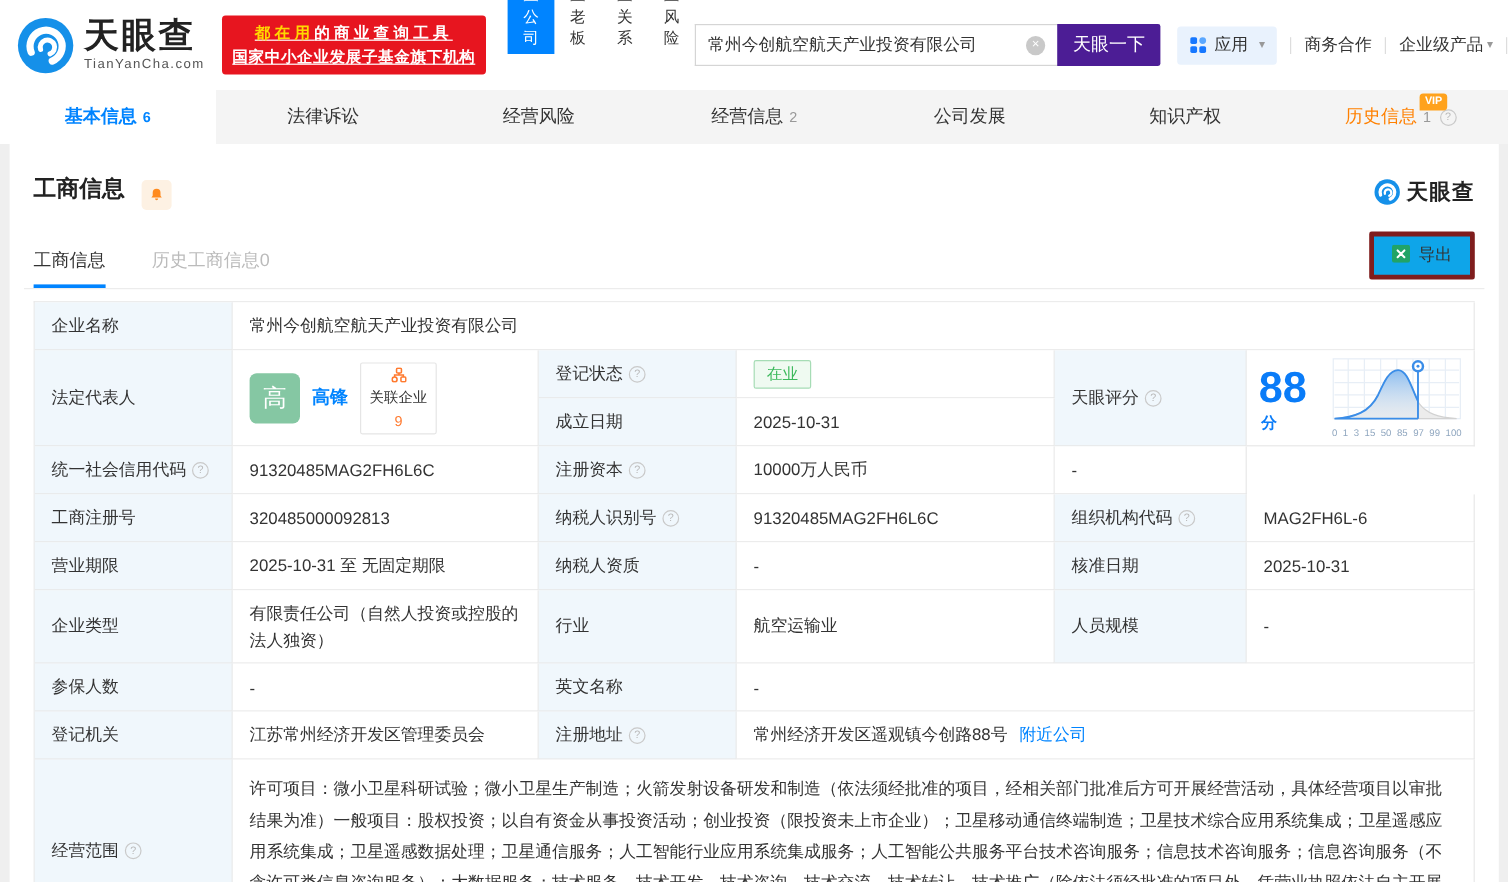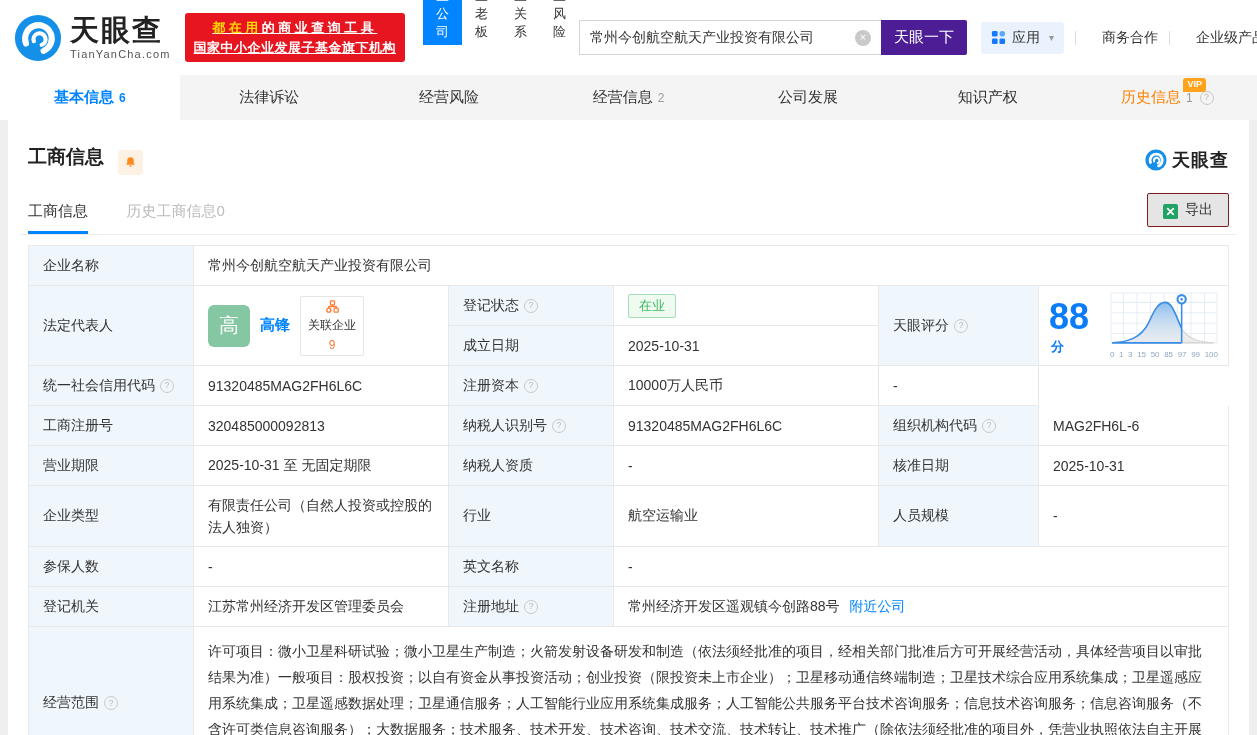--- a/index.html
+++ b/index.html
@@ -39,21 +39,21 @@
     font-size: 11px; line-height: 1; display: flex; align-items: center; justify-content: center; cursor: pointer;
   }
   .search-btn {
     width: 86px; height: 35px; background: #4c1d95; color: #fff; border: none;
     font-size: 15px; cursor: pointer; border-radius: 0 2px 2px 0;
   }
   .top-menu { margin-left: auto; display: flex; align-items: center; gap: 11px; font-size: 14px; color: #333; white-space: nowrap; }
   .menu-apps { display: flex; align-items: center; gap: 6px; background: #e9f2fd; padding: 7px 10px; border-radius: 3px; cursor: pointer; }
   .caret { color: #999; font-size: 10px; margin-left: 3px; }
   .mdiv { width: 1px; height: 14px; background: #ddd; }
-  .mitem { cursor: pointer; display: flex; align-items: center; margin-left: 15px; }
+  .mitem { cursor: pointer; display: flex; align-items: center; }
   .mitem.vip { color: #f08307; font-weight: bold; gap: 4px; }
   .bell-wrap { position: relative; cursor: pointer; display: flex; }
   .red-dot { position: absolute; top: -4px; right: -4px; width: 8px; height: 8px; background: #f53f3f; border-radius: 50%; }
   
   .tabbar { height: 45px; background: #f4f4f4; display: flex; }
   .ntab {
     flex: 1; display: flex; align-items: center; justify-content: center;
     font-size: 15px; color: #333; cursor: pointer; position: relative; gap: 2px;
   }
   .ntab.active { background: #fff; color: #0084ff; font-weight: bold; }
@@ -77,21 +77,21 @@
     width: 25px; height: 25px; background: #fdf1e3; border-radius: 4px; margin-left: 10px;
     display: inline-flex; align-items: center; justify-content: center; cursor: pointer; vertical-align: -6px;
   }
   .watermark { display: flex; align-items: center; gap: 5px; }
   .wm-text { font-size: 18px; font-weight: bold; color: #222; letter-spacing: 1px; }
   .subtabs-row { display: flex; align-items: flex-end; justify-content: space-between; margin-top: 18px; border-bottom: 1px solid #ececec; padding: 0 8px; }
   .subtab { font-size: 15px; color: #333; padding-bottom: 13px; cursor: pointer; position: relative; display: inline-block; margin-right: 34px; }
   .subtab.active::after { content: ""; position: absolute; left: 0; right: 0; bottom: 0; height: 3px; background: #0084ff; }
   .subtab.inactive { color: #bbb; }
   .export-btn {
-    display: flex; align-items: flex-end; gap: 7px; border: 1px solid #7f1d1d; background: #e5e5e5;
+    display: flex; align-items: flex-start; gap: 7px; border: 4px solid #7f1d1d; background: #0ea5e9;
     border-radius: 2px; padding: 7px 15px; font-size: 14px; color: #333; cursor: pointer; margin-bottom: 7px;
   }
   
   .biz-table { margin: 10px 8px 0; border-top: 1px solid #e8e8e8; border-left: 1px solid #e8e8e8; }
   .trow, .trow2 { display: grid; grid-template-columns: 165px 255px 165px 265px 160px 1fr; }
   .trow2 { grid-template-rows: 40px 40px; }
   .tc {
     border-right: 1px solid #e8e8e8; border-bottom: 1px solid #e8e8e8;
     padding: 0 14px; display: flex; align-items: center; font-size: 14px; color: #333; min-height: 40px;
   }

